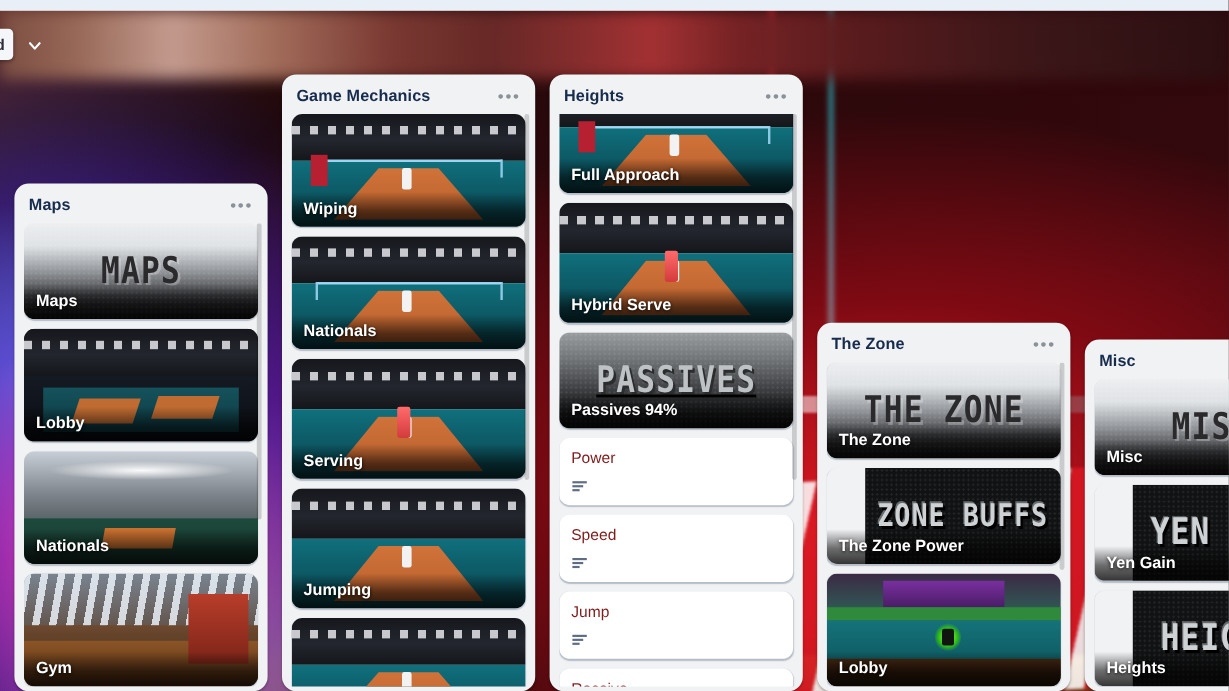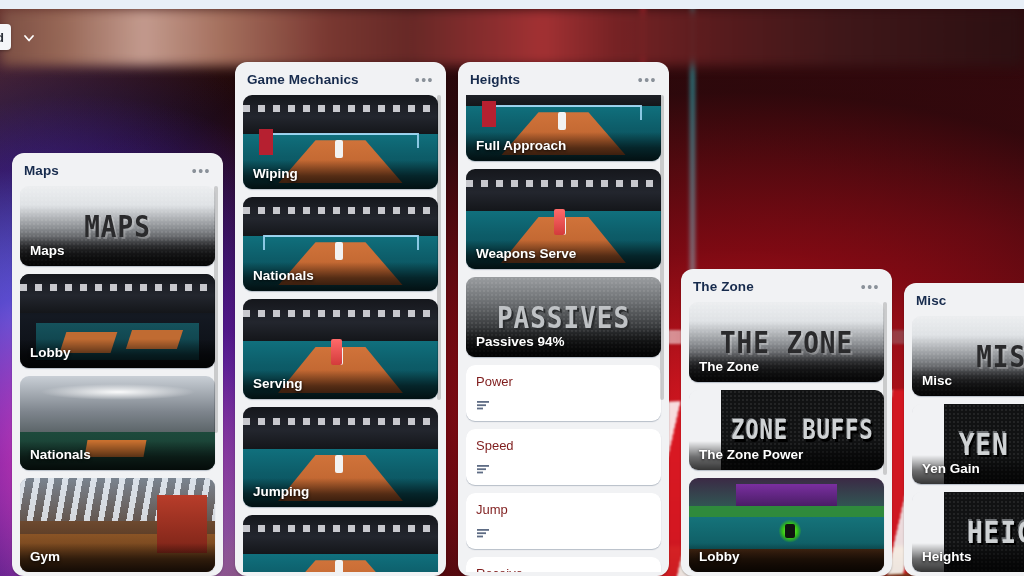--- a/index.html
+++ b/index.html
@@ -135,21 +135,21 @@
   .banner .pix {
     font-family: "DejaVu Sans Mono", monospace;
     font-weight: 700; font-size: 26px; letter-spacing: 1px;
     color: #2b2b2e; -webkit-text-stroke: 0px;
     text-shadow: 2px 2px 0 rgba(0,0,0,.45);
     transform: scaleY(1.18);
     white-space: nowrap;
   }
   .banner.dark .pix { color: #cfd2d4; text-shadow: 2px 2px 0 #000, -1px -1px 0 #6a6d70; }
   .banner.grad-light .pix { color: #2a2a2c; text-shadow: 2px 2px 0 rgba(255,255,255,.25); }
-  .banner.passives { background: linear-gradient(180deg,#9a9da0 0%,#6e7174 30%,#2e3032 68%,#0d0e0f 100%); }
+  .banner.passives { background: linear-gradient(180deg,#9a9da0 0%,#6e7174 30%,#2e3032 68%,#0d0e0f 100%); text-decoration: underline; }
   .banner.passives .pix { color:#bfc2c5; text-shadow: 2px 2px 0 #2a2c2e; }
   .dots { position:absolute; inset:0; opacity:.35;
     background-image: radial-gradient(rgba(255,255,255,.22) 1px, transparent 1px);
     background-size: 4px 4px; }
 
   
   .card-text {
     background: #fff; border-radius: 9px; padding: 8px 10px 9px;
     box-shadow: 0 1px 1px rgba(9,30,66,.25); cursor: pointer; flex: 0 0 auto;
   }
@@ -365,21 +365,21 @@
           <div class="card-cover tall">
             <div class="cover-art">
               <div class="scene">
                 <div class="sc-stands"></div>
                 <div class="sc-floor-teal"></div>
                 <div class="sc-court"></div>
                 <div class="sc-player" style="left:47%;top:48%;background:#f2f2f2;"></div>
                 <div class="sc-player" style="left:45%;top:40%;height:26px;width:11px;background:linear-gradient(180deg,#ff6a6a,#d33b3b);"></div>
               </div>
             </div>
-            <div class="cover-label">Weapons Serve</div>
+            <div class="cover-label">Hybrid Serve</div>
           </div>
           <div class="card-cover short">
             <div class="cover-art">
               <div class="banner passives">
                 <div class="dots"></div>
                 <span class="pix">PASSIVES</span>
               </div>
             </div>
             <div class="cover-label">Passives 94%</div>
           </div>

